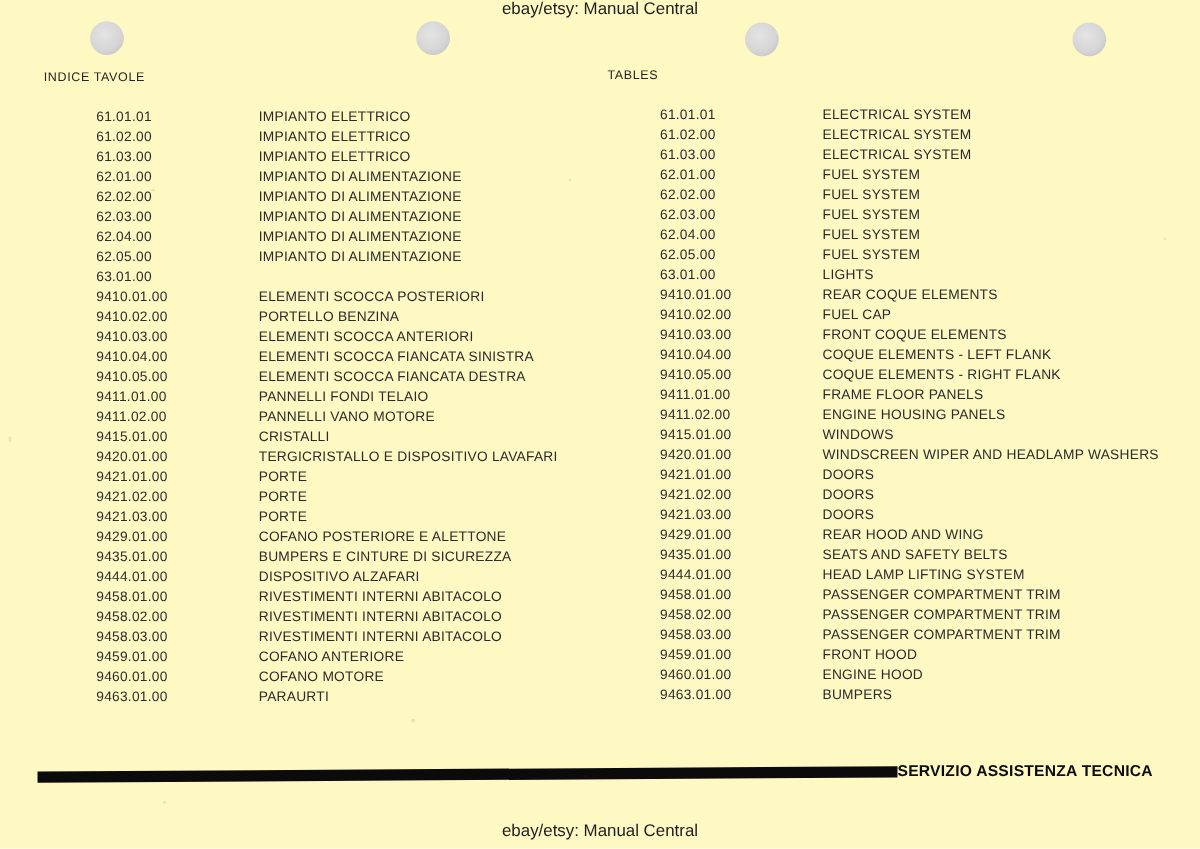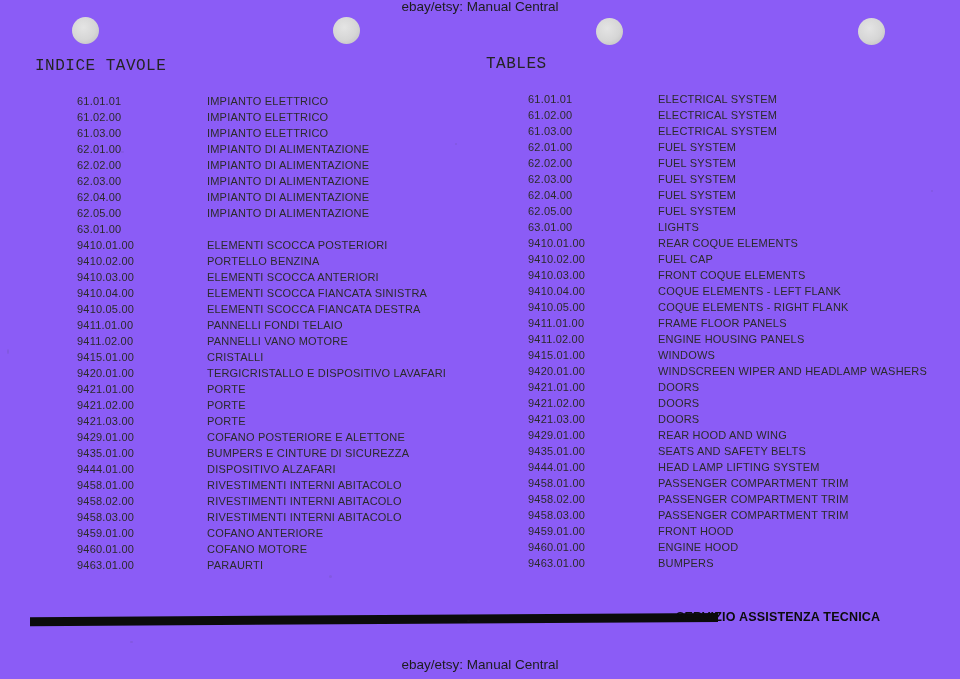--- a/index.html
+++ b/index.html
@@ -1,21 +1,21 @@
 <!DOCTYPE html>
 <html><head>
 <meta charset="utf-8">
 <style>
   * { margin:0; padding:0; box-sizing:border-box; }
   html, body { background:#ffffff; }
   .page {
     position:relative;
     width:960px;
     height:679px;
-    background:#8b5cf6;
+    background:#fef9c3;
     overflow:hidden;
     font-family:"Liberation Sans", sans-serif;
     color:var(--ink, #2b2b2b);
   }
   .top-note {
     position:absolute;
     top:-1px; left:0; right:0;
     text-align:center;
     font-size:13.5px;
     color:#1c1c1c;
@@ -28,25 +28,24 @@
     background:radial-gradient(circle at 42% 38%, #e4e4e4 0%, #d6d6d6 55%, #bcbcbc 100%);
   }
   .hole-1 { left:72px; }
   .hole-2 { left:333px; }
   .hole-3 { left:596px; top:18px; }
   .hole-4 { left:858px; top:18px; }
   .col { position:absolute; }
   .col-left  { left:35px;  top:57px; }
   .col-right { left:486px; top:55px; }
   .col-header {
-    font-size:16px;
+    font-size:10px;
     letter-spacing:0.5px;
     color:#242424;
     white-space:nowrap;
-    font-family:Liberation Mono, monospace;
   }
   .rows { margin-top:18px;margin-left:42px; }
   .row {
     display:flex;
     height:16px;
     line-height:16px;
     font-size:11px;
     letter-spacing:0.2px;
     white-space:nowrap;
   }
@@ -55,21 +54,21 @@
   .service-bar {
     position:absolute;
     left:30px; top:613px;
     width:688px; height:9px;
     background:var(--bar, #0b0b0b);
     transform:rotate(-0.35deg);
     transform-origin:100% 50%;
   }
   .service-label {
     position:absolute;
-    left:676px; top:610px;
+    left:718px; top:610px;
     font-size:12.5px;
     font-weight:bold;
     letter-spacing:0.2px;
     color:#0b0b0b;
     white-space:nowrap;
   }
   .bottom-note {
     position:absolute;
     top:657px; left:0; right:0;
     text-align:center;

